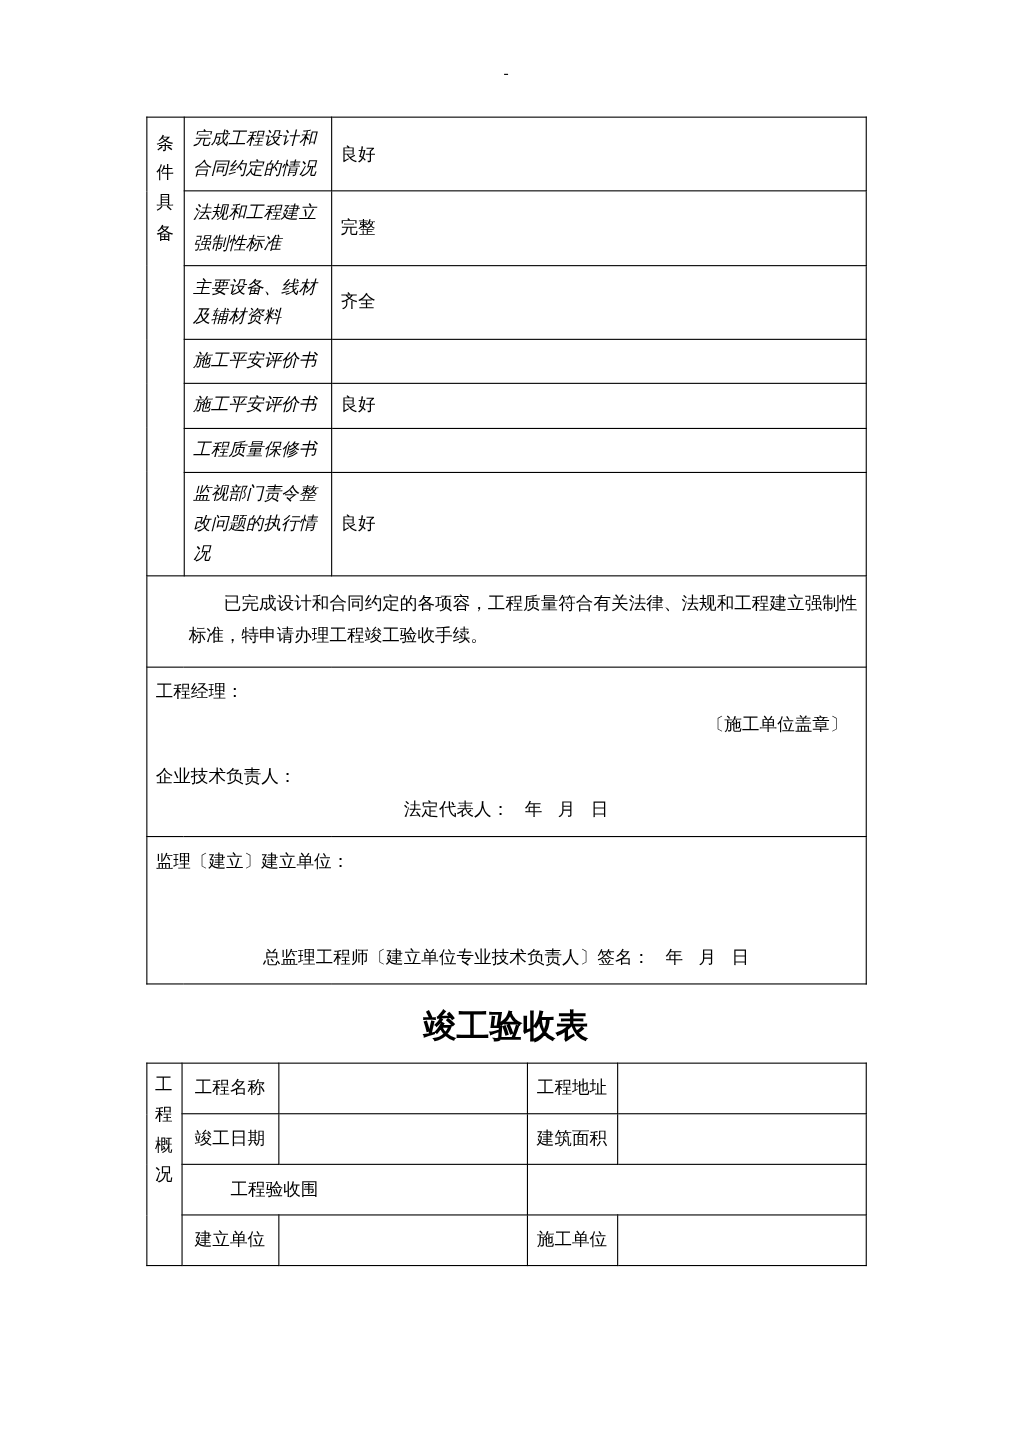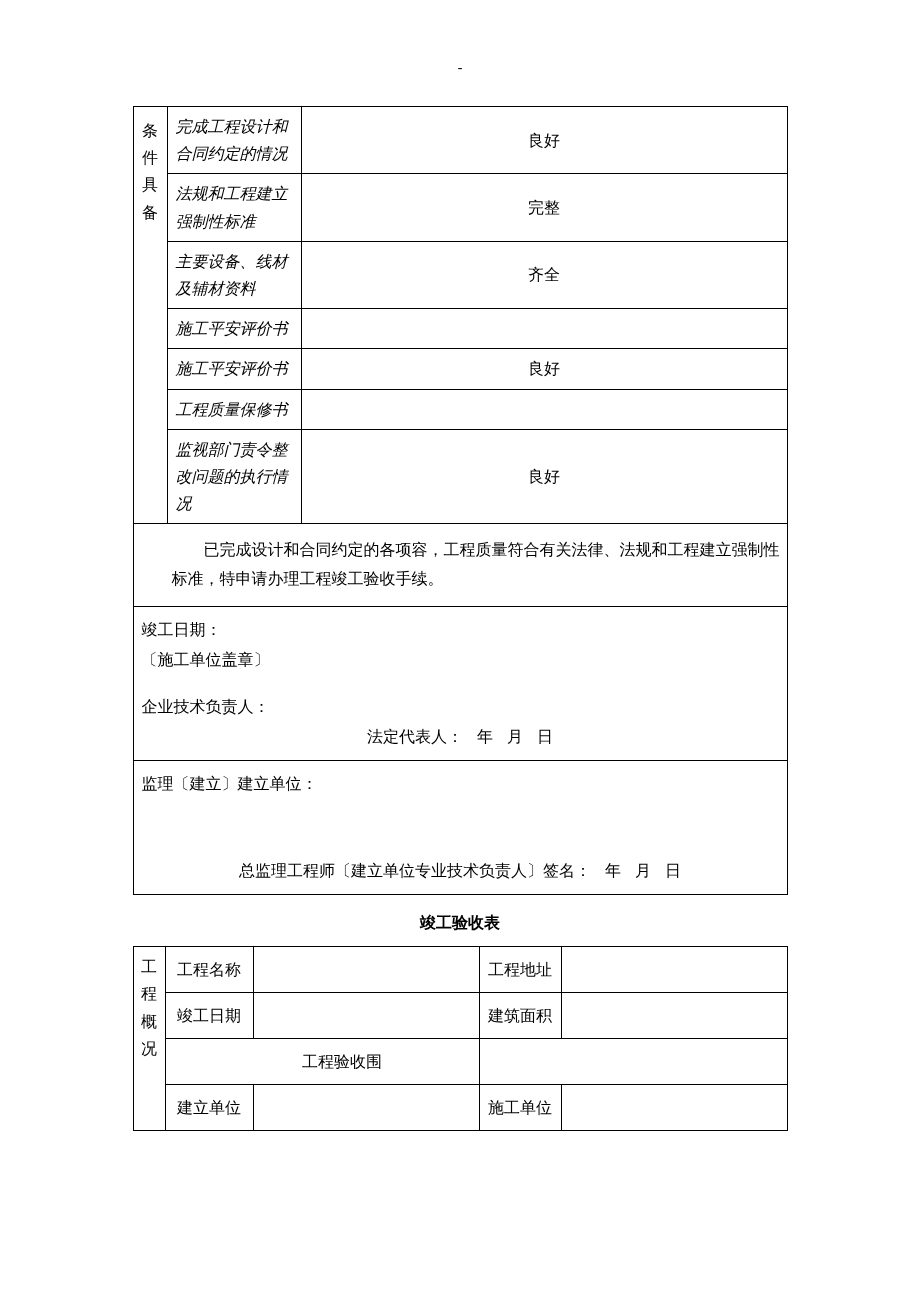--- a/index.html
+++ b/index.html
@@ -38,21 +38,21 @@
       letter-spacing: 0;
     }
     .vert-label span {
       display: block;
     }
     .cond-label {
       width: 134px;
       font-style: italic;
     }
     .cond-value {
-      text-align: center;
+      text-align: left;
     }
     .statement {
       padding: 12px 4px 12px 4px;
       line-height: 1.8;
     }
     .statement-inner {
       padding-left: 34px;
       text-indent: 2em;
     }
     .sig-block {
@@ -62,26 +62,26 @@
     .sig-row {
       display: flex;
       justify-content: center;
       align-items: baseline;
     }
     .date-fields {
       letter-spacing: 0;
     }
     .date-fields span { margin-left: 14px; }
     .stamp-note {
-      text-align: left;
+      text-align: right;
       padding-right: 8px;
     }
     .section-title {
       text-align: center;
-      font-size: 16px;
+      font-size: 30px;
       font-weight: bold;
       font-family: "KaiTi", "楷体", serif;
       margin: 18px 0 12px 0;
     }
     .t2 td {
       text-align: center;
       height: 46px;
       padding: 6px 4px;
     }
     .t2 .vert-label {
@@ -136,21 +136,21 @@
       <td class="cond-label">监视部门责令整改问题的执行情况</td>
       <td class="cond-value">良好</td>
     </tr>
     <tr>
       <td colspan="3" class="statement">
         <div class="statement-inner">已完成设计和合同约定的各项容，工程质量符合有关法律、法规和工程建立强制性标准，特申请办理工程竣工验收手续。</div>
       </td>
     </tr>
     <tr>
       <td colspan="3" class="sig-block">
-        <div>竣工日期：</div>
+        <div>工程经理：</div>
         <div class="stamp-note">〔施工单位盖章〕</div>
         <div style="height:16px"></div>
         <div>企业技术负责人：</div>
         <div class="sig-row">
           <span>法定代表人：</span>
           <span class="date-fields">
             <span>年</span><span>月</span><span>日</span>
           </span>
         </div>
       </td>
@@ -188,21 +188,21 @@
       <td class="lbl2b">工程地址</td>
       <td></td>
     </tr>
     <tr>
       <td class="lbl2">竣工日期</td>
       <td class="val-s"></td>
       <td class="lbl2b">建筑面积</td>
       <td></td>
     </tr>
     <tr>
-      <td class="lbl2" colspan="2" style="width:auto; text-align:center;padding-left:44px;">
+      <td class="lbl2" colspan="2" style="width:auto; text-align:left;padding-left:44px;">
         <span style="display:inline-block; width:112px;">工程验收围</span>
       </td>
       <td colspan="3"></td>
     </tr>
     <tr>
       <td class="lbl2">建立单位</td>
       <td class="val-s"></td>
       <td class="lbl2b">施工单位</td>
       <td></td>
     </tr>

